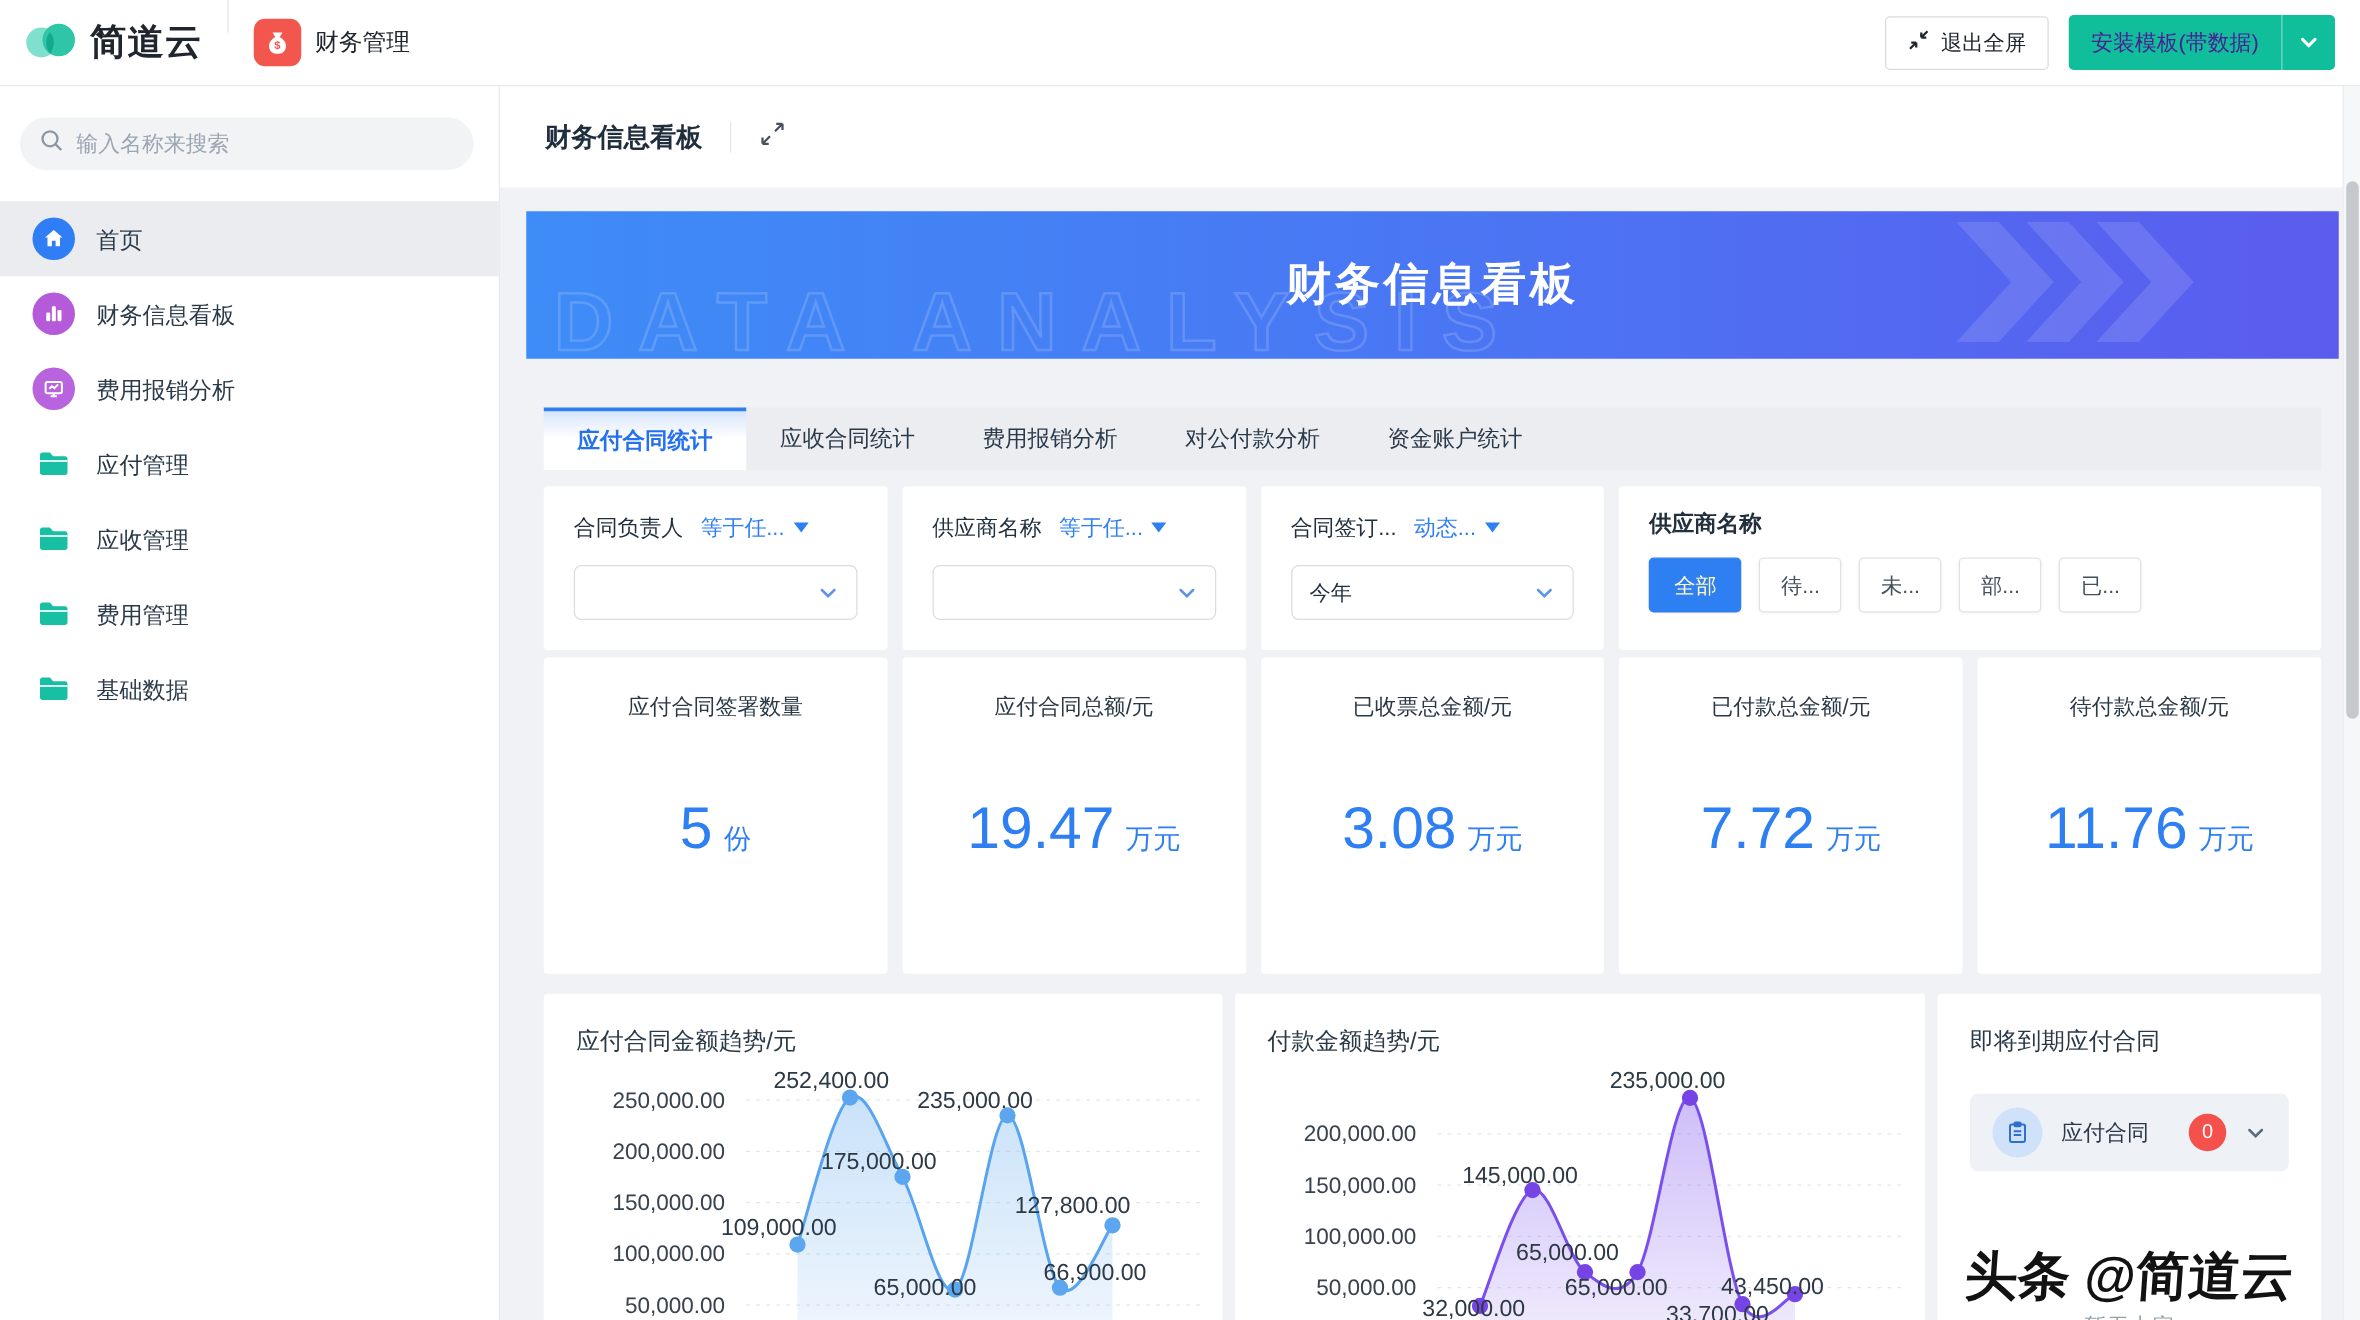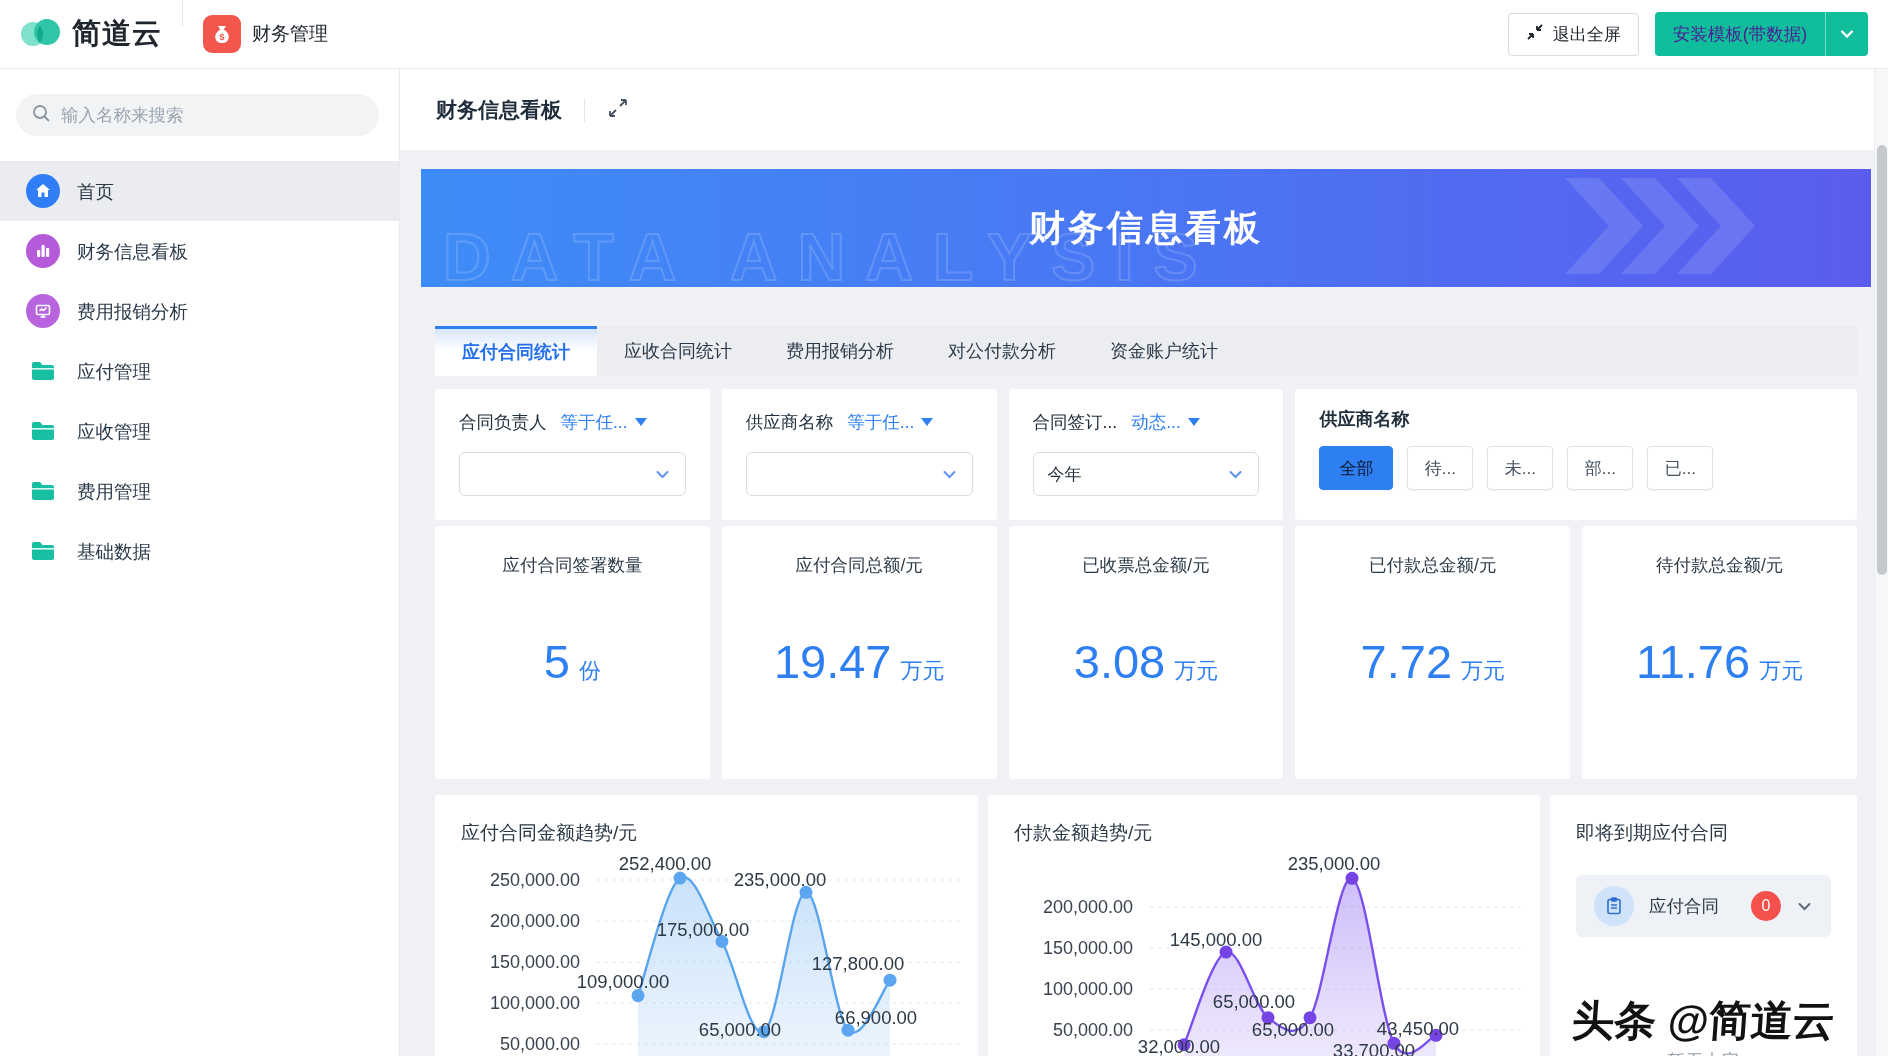--- a/index.html
+++ b/index.html
@@ -66,21 +66,21 @@
   .filter-select { margin-top:18px; height:44px; border:1px solid #d9dde2; border-radius:6px;
     display:flex; align-items:center; justify-content:space-between; padding:0 14px;
     font-size:17px; color:#22303e; background:#fff; cursor:pointer;gap:20px; }
   .status-card { grid-column:span 2; padding:18px 24px 22px; }
   .status-label { font-size:18px; font-weight:700; color:#22303e; }
   .status-btns { margin-top:15px; display:flex; gap:14px; }
   .status-btn { height:44px; min-width:66px; padding:0 13px; background:#fff;
     border:1px solid #dfe2e6; border-radius:4px; font-size:17px; color:#43505e;
     display:flex; align-items:center; justify-content:center; cursor:pointer;
     box-shadow:0 1px 2px rgba(0,0,0,.04); white-space:nowrap; }
-  .status-btn.active { background:#2e7ff2; border-color:#2e7ff2; color:#0f172a; min-width:74px; }
+  .status-btn.active { background:#2e7ff2; border-color:#2e7ff2; color:#fef9c3; min-width:74px; }
   
   .stats-row { margin:6px 14px 0; display:grid; grid-template-columns:repeat(5,1fr); gap:12px; }
   .stat-card { height:253px; text-align:center; padding-top:27px; position:relative; }
   .stat-title { font-size:17.5px; color:#2b3947; }
   .stat-value-wrap { position:absolute; left:0; right:0; top:108px; }
   .stat-value { font-size:47px; color:#2e7ff2; }
   .stat-unit { font-size:22px; color:#2e7ff2; margin-left:9px; }
   
   .charts-row { margin:16px 14px 0; display:grid; grid-template-columns:543px 552px 1fr; gap:10px; }
   .chart-card { height:330px; position:relative; overflow:hidden; }

